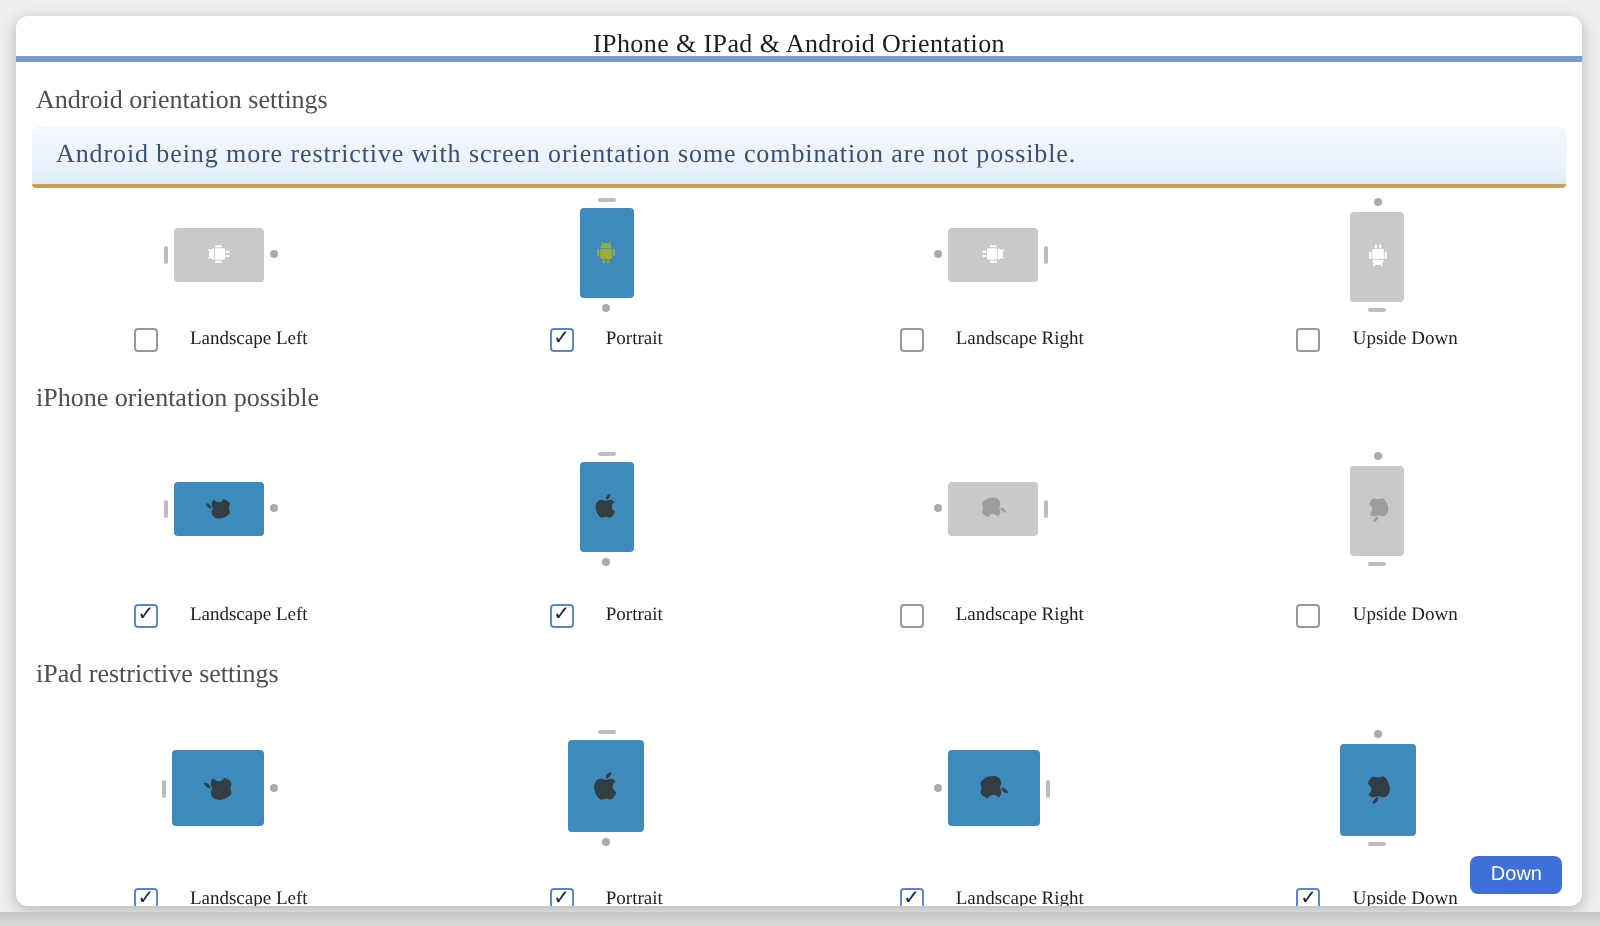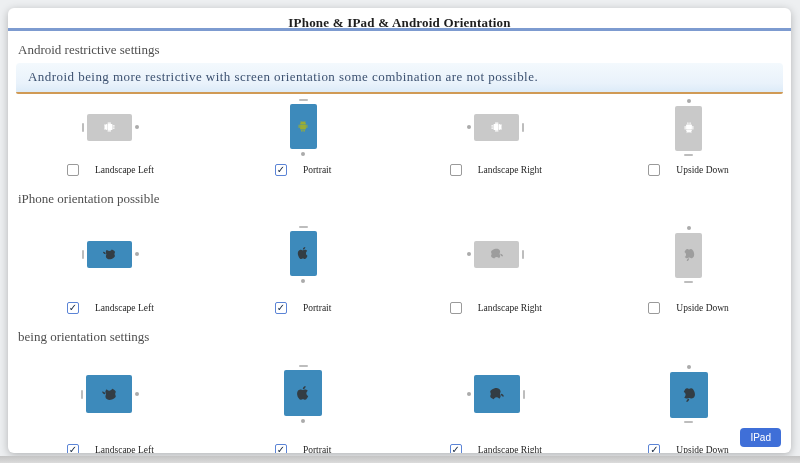--- a/index.html
+++ b/index.html
@@ -10,21 +10,21 @@
     position:relative;
   }
   .card {
     position:absolute; left:8px; top:8px; width:783px; height:445px;
     background:#ffffff; border-radius:6px;
     box-shadow:0 2px 8px rgba(0,0,0,.25);
     overflow:hidden;
   }
   .card-header { padding-top:5px; height:23px; text-align:center;
     border-bottom:3px solid var(--header-underline,#7d9bd0); }
-  .card-title { font-size:13px; font-weight:bold; color:#1d1d1d; letter-spacing:.2px; }
+  .card-title { font-size:13px; font-weight:normal; color:#1d1d1d; letter-spacing:.2px; }
   .content { position:relative; height:calc(100% - 23px); padding:2px 6px 0; }
 
   .section-title { font-size:13px; font-weight:400; color:#4f4f4f; margin:15px 4px 5px; }
   .section:first-of-type .section-title { margin-top:9px; }
 
   .alert {
     background:linear-gradient(180deg,#f3f9fd 0%, var(--alert-bg,#e9f2fb) 70%, #dcebf8 100%);
     color:var(--alert-text,#3c5170);
     font-size:13px; letter-spacing:.45px;
     padding:6px 12px 7px; margin:0 2px 2px;
@@ -95,21 +95,21 @@
 </head>
 <body>
 
 <div class="card">
   <div class="card-header">
     <span class="card-title">IPhone &amp; IPad &amp; Android Orientation</span>
   </div>
   <div class="content">
     <div id="sections">
   <div class="section sec-android">
-    <div class="section-title">Android restrictive settings</div>
+    <div class="section-title">Android orientation settings</div>
     <div class="alert">Android being more restrictive with screen orientation some combination are not possible.</div>
     <div class="options-row">
   <div class="option-cell">
     <div class="device-area">
       <div class="device phone android landscape-left inactive">
         <span class="acc line"></span>
         <div class="screen">
           <span class="logo">
                       <svg viewBox="0 0 24 24">
                         <rect x="8.2" y="3.1" width="1.2" height="3" rx=".6" transform="rotate(-30 8.8 4.6)"></rect>
@@ -299,21 +299,21 @@
     </div>
     <label class="option-check">
       <span class="checkbox"></span>
       <span class="option-label">Upside Down</span>
     </label>
   </div>
 </div>
   </div>
 
   <div class="section sec-ipad">
-    <div class="section-title">being orientation settings</div>
+    <div class="section-title">iPad restrictive settings</div>
 
     <div class="options-row">
   <div class="option-cell">
     <div class="device-area">
       <div class="device ipad apple landscape-left active">
         <span class="acc line"></span>
         <div class="screen">
           <span class="logo">
                       <svg viewBox="0 0 24 24">
                         <path d="M17.05 12.54c-.03-2.6 2.12-3.85 2.22-3.91-1.21-1.77-3.09-2.01-3.76-2.04-1.6-.16-3.12.94-3.93.94-.81 0-2.06-.92-3.39-.89-1.74.03-3.35 1.01-4.25 2.57-1.81 3.14-.46 7.79 1.3 10.34.86 1.25 1.89 2.65 3.24 2.6 1.3-.05 1.79-.84 3.36-.84 1.57 0 2.01.84 3.38.81 1.4-.02 2.28-1.27 3.13-2.52.99-1.45 1.39-2.85 1.41-2.92-.03-.01-2.71-1.04-2.74-4.14z"></path>
@@ -388,16 +388,16 @@
       </div>
     </div>
     <label class="option-check">
       <span class="checkbox checked">✓</span>
       <span class="option-label">Upside Down</span>
     </label>
   </div>
 </div>
   </div>
 </div>
-    <button class="save-button">IPad</button>
+    <button class="save-button">Down</button>
   </div>
 </div>
 <div class="bottom-bar"></div>
 
 </body></html>

